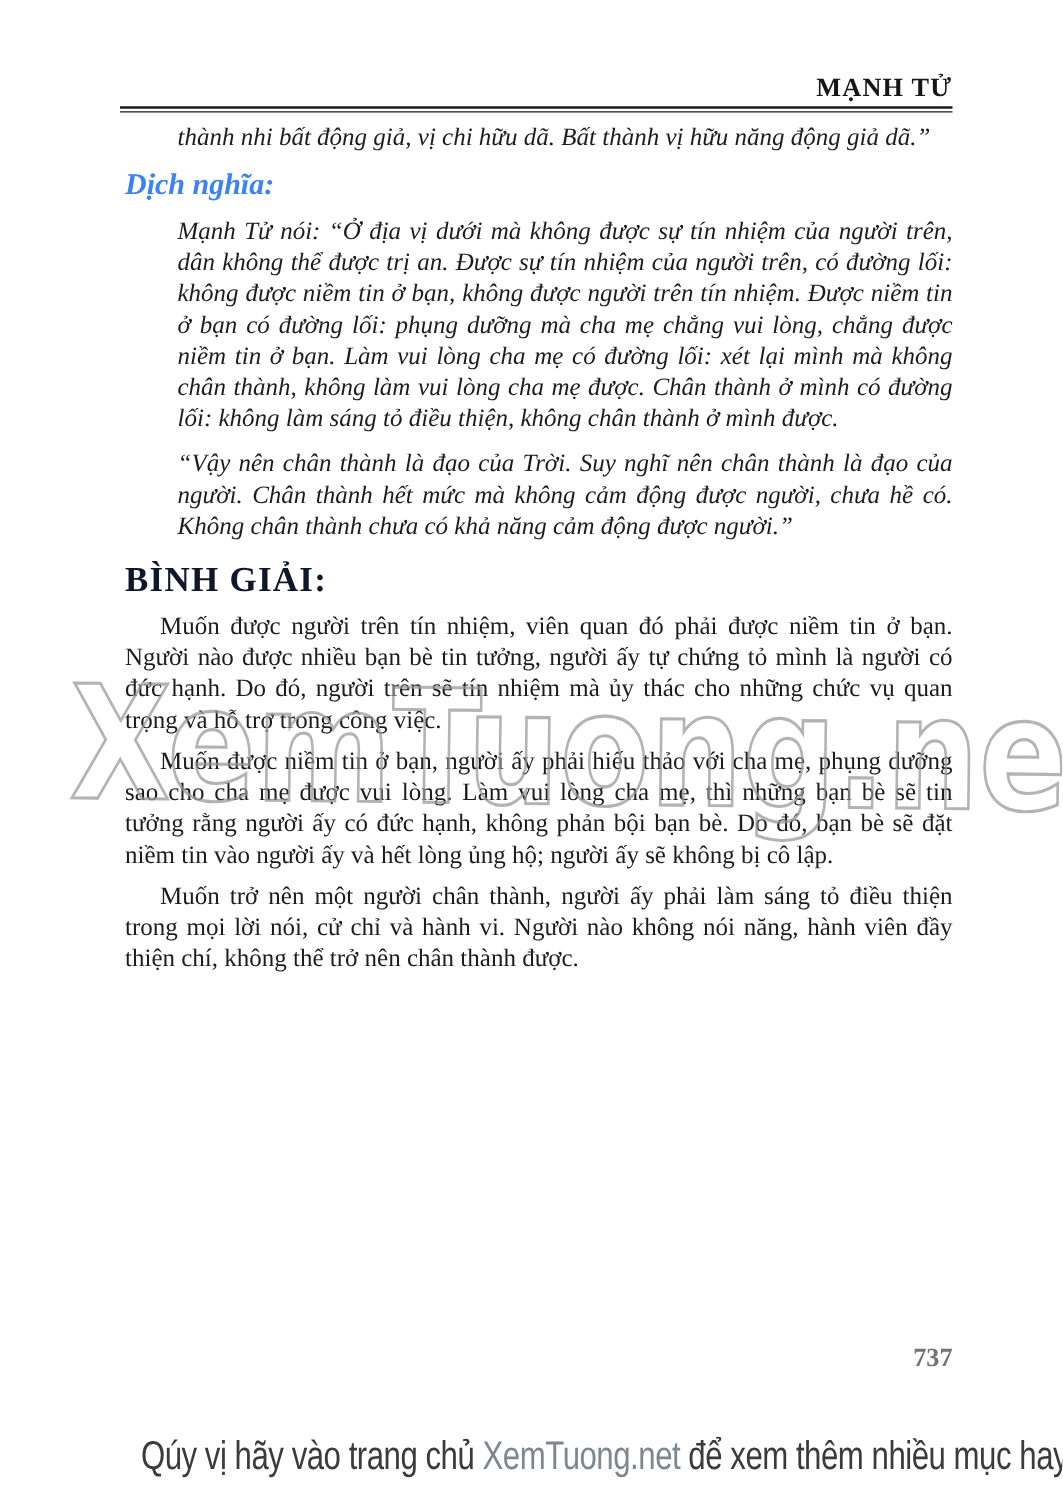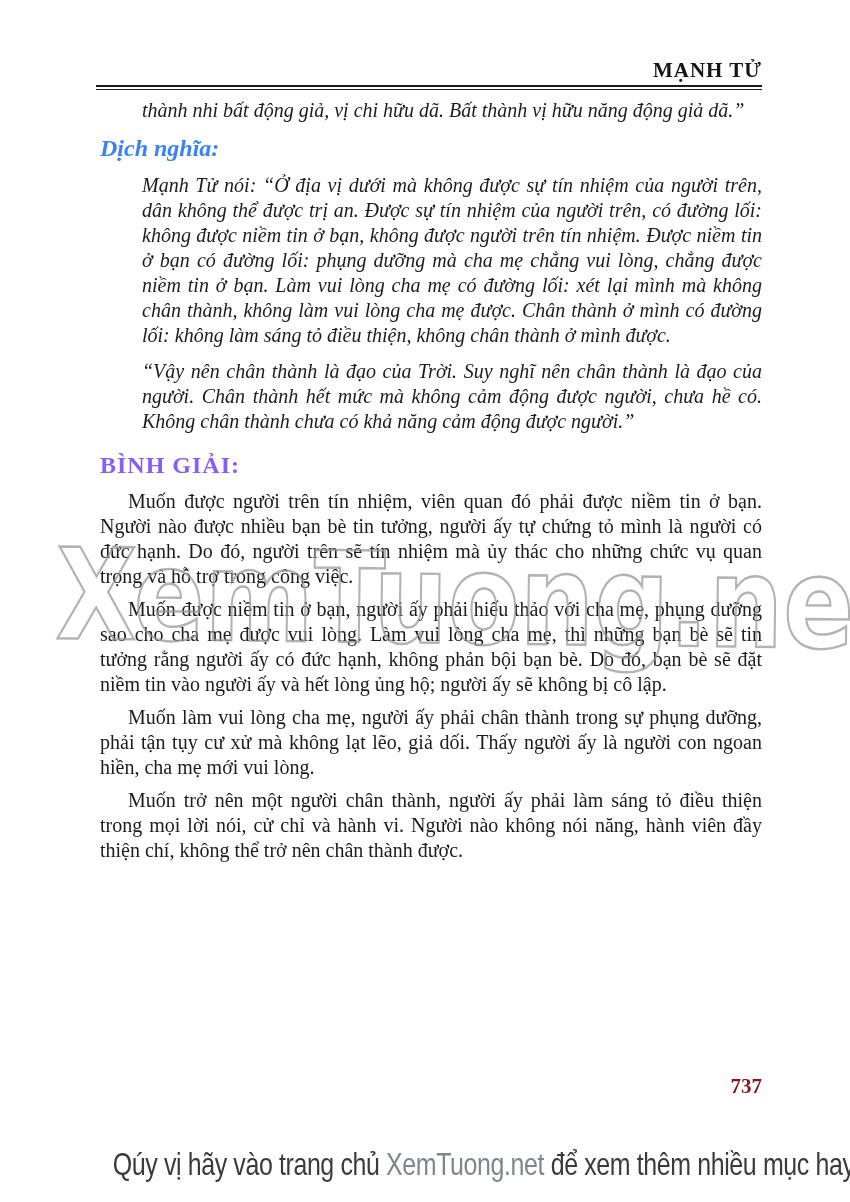--- a/index.html
+++ b/index.html
@@ -29,22 +29,22 @@
   }
   .quote{margin:0 0 0 42px;font-style:italic;}
   .quote-top{margin-bottom:10px;}
   .quote-a{margin-bottom:11px;font-style:italic;}
   .quote-b{margin-bottom:0;}
   .h-dich{
     font-size:24px;line-height:30px;font-weight:bold;font-style:italic;
     margin:6px 0 10px 0;text-align:left;color:#3b82f6;
   }
   .h-binh{
-    font-size:24px;line-height:30px;font-weight:bold;
-    margin:16px 0 9px 0;text-align:left;letter-spacing:1px;color:#8b5cf6;
+    font-size:28px;line-height:30px;font-weight:bold;
+    margin:16px 0 9px 0;text-align:left;letter-spacing:1px;color:#0f172a;
   }
   .para{margin:0 0 8px 0;text-indent:28px;}
   .para:last-child{margin-bottom:0;}
   
   .watermark{
     position:absolute;top:537px;left:56px;width:780px;
     z-index:5;pointer-events:none;
     transform:rotate(0.7deg);
     white-space:nowrap;
   }
@@ -54,21 +54,21 @@
     font-family:"DejaVu Sans",sans-serif;
     font-weight:bold;font-size:126px;line-height:1;
     color:transparent;
     -webkit-text-stroke:2.5px rgba(150,150,150,0.85);
     opacity:0.85;
   }
   
   .page-number{
     position:absolute;top:1074px;left:100px;width:662px;
     text-align:right;font-weight:bold;font-size:21px;line-height:25px;
-    color:#7f1d1d;
+    color:#737373;
   }
   
   .footer{
     position:absolute;top:1144px;left:0;right:0;
     text-align:center;white-space:nowrap;
   }
   .footer .footer-scale{
     display:inline-block;
     transform:scaleX(0.78);transform-origin:center;
     font-family:"Liberation Sans","DejaVu Sans",sans-serif;
@@ -95,21 +95,20 @@
     <div class="h-dich">Dịch nghĩa:</div>
 
     <p class="quote quote-a">Mạnh Tử nói: “Ở địa vị dưới mà không được sự tín nhiệm của người trên, dân không thể được trị an. Được sự tín nhiệm của người trên, có đường lối: không được niềm tin ở bạn, không được người trên tín nhiệm. Được niềm tin ở bạn có đường lối: phụng dưỡng mà cha mẹ chẳng vui lòng, chẳng được niềm tin ở bạn. Làm vui lòng cha mẹ có đường lối: xét lại mình mà không chân thành, không làm vui lòng cha mẹ được. Chân thành ở mình có đường lối: không làm sáng tỏ điều thiện, không chân thành ở mình được.</p>
 
     <p class="quote quote-b">“Vậy nên chân thành là đạo của Trời. Suy nghĩ nên chân thành là đạo của người. Chân thành hết mức mà không cảm động được người, chưa hề có. Không chân thành chưa có khả năng cảm động được người.”</p>
 
     <div class="h-binh">BÌNH GIẢI:</div>
 
     <p class="para">Muốn được người trên tín nhiệm, viên quan đó phải được niềm tin ở bạn. Người nào được nhiều bạn bè tin tưởng, người ấy tự chứng tỏ mình là người có đức hạnh. Do đó, người trên sẽ tín nhiệm mà ủy thác cho những chức vụ quan trọng và hỗ trợ trong công việc.</p>
     <p class="para">Muốn được niềm tin ở bạn, người ấy phải hiếu thảo với cha mẹ, phụng dưỡng sao cho cha mẹ được vui lòng. Làm vui lòng cha mẹ, thì những bạn bè sẽ tin tưởng rằng người ấy có đức hạnh, không phản bội bạn bè. Do đó, bạn bè sẽ đặt niềm tin vào người ấy và hết lòng ủng hộ; người ấy sẽ không bị cô lập.</p>
-    <p class="para">Muốn làm vui lòng cha mẹ, người ấy phải chân thành trong sự phụng dưỡng, phải tận tụy cư xử mà không lạt lẽo, giả dối. Thấy người ấy là người con ngoan hiền, cha mẹ mới vui lòng.</p>
     <p class="para">Muốn trở nên một người chân thành, người ấy phải làm sáng tỏ điều thiện trong mọi lời nói, cử chỉ và hành vi. Người nào không nói năng, hành viên đầy thiện chí, không thể trở nên chân thành được.</p>
   </div>
 
   <div class="watermark">
     <span class="wm-inner">XemTuong.net</span>
   </div>
 
   <div class="page-number">737</div>
 
   <div class="footer">

